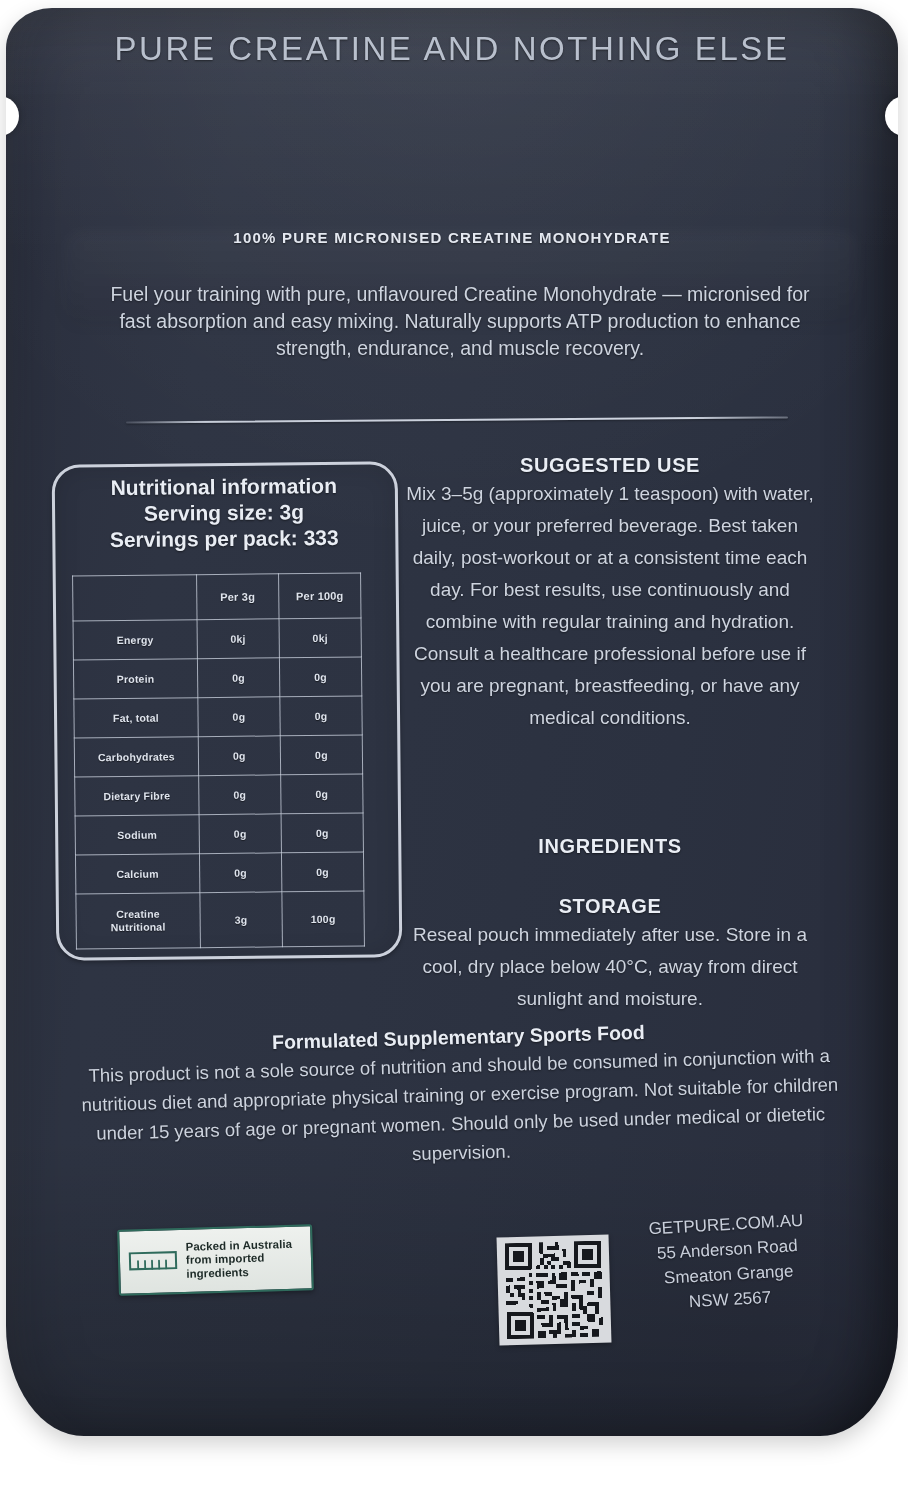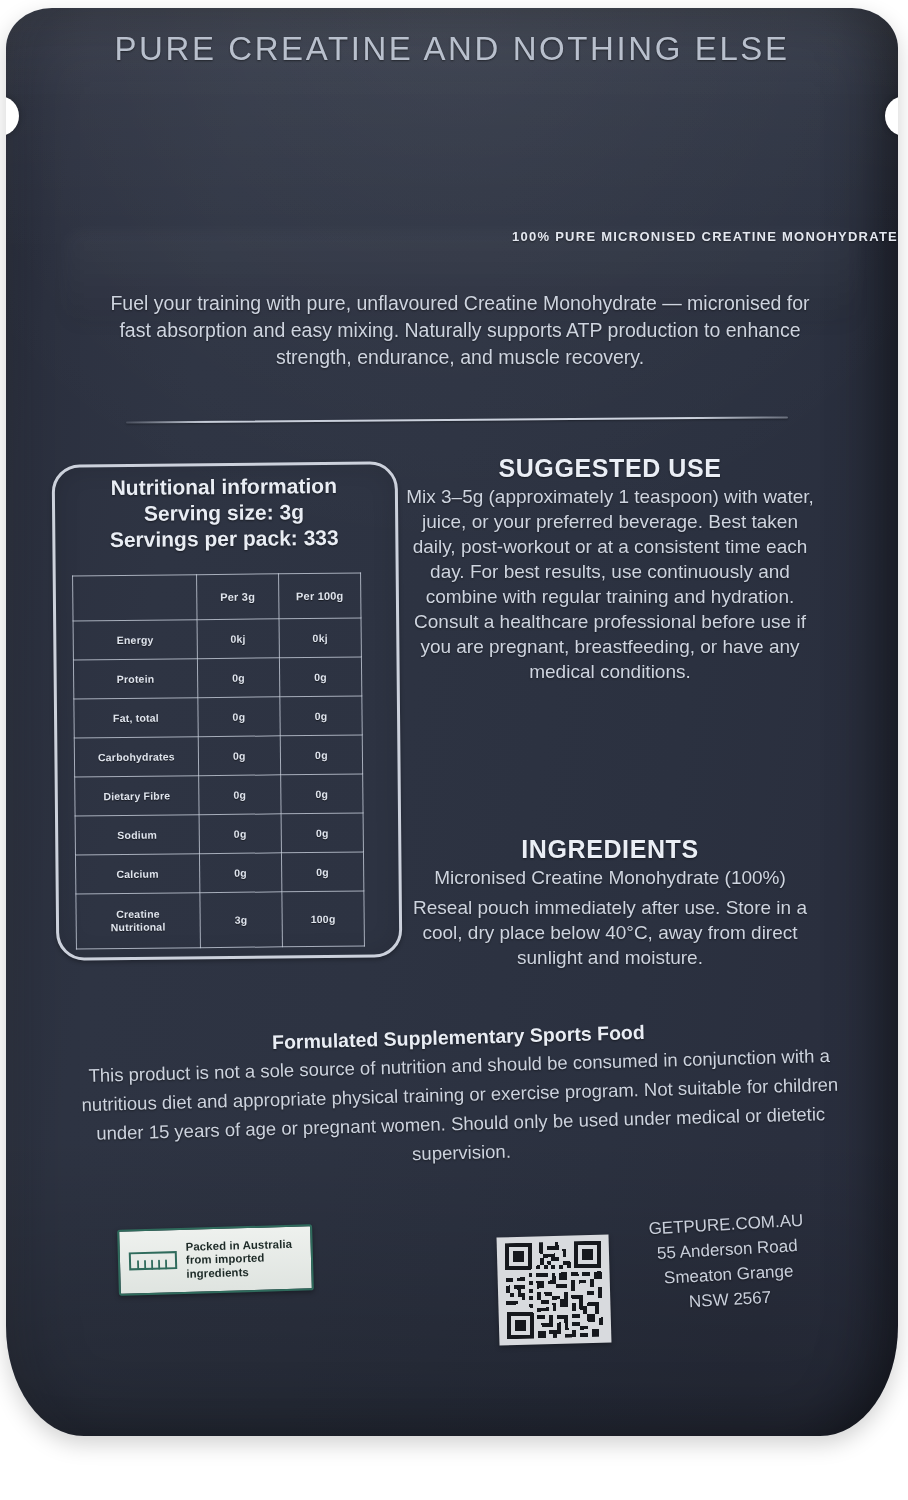--- a/index.html
+++ b/index.html
@@ -52,31 +52,31 @@
   
   #content{position:absolute;inset:0;z-index:5;color:#d7dbe4;}
 
   .headline{
     position:absolute;left:0;top:22px;width:100%;text-align:center;
     font-size:33px;letter-spacing:2.6px;font-weight:300;
     color:#b9c0cd;text-shadow:0 1px 2px rgba(0,0,0,.45);
   }
 
   .subhead{
-    position:absolute;left:0;top:221px;width:100%;text-align:right;
-    font-size:13px;font-weight:700;letter-spacing:1.25px;color:#e4e8f0;
+    position:absolute;left:0;top:221px;width:100%;text-align:center;
+    font-size:15px;font-weight:700;letter-spacing:1.25px;color:#e4e8f0;
     text-shadow:0 1px 2px rgba(0,0,0,.5);
   }
 
   .intro{
     position:absolute;left:84px;top:266px;width:740px;text-align:center;
     font-size:19.5px;line-height:27px;color:#ced4df;font-weight:400;
     text-shadow:0 1px 2px rgba(0,0,0,.45);
   }
-  .intro p{margin:16px;}
+  .intro p{margin:7px;}
   .intro p+p{margin-top:2px;}
 
   .rule{
     position:absolute;left:120px;top:411px;width:662px;height:2px;
     background:linear-gradient(90deg,rgba(215,221,232,.15),rgba(225,231,242,.85) 12%,
                rgba(225,231,242,.90) 85%,rgba(215,221,232,.35));
     border-radius:2px;transform:rotate(-.45deg);
     box-shadow:0 1px 2px rgba(0,0,0,.35);
   }
 
@@ -109,24 +109,24 @@
   }
   table.nutri col.c1{width:43%;}
   table.nutri col.c2{width:28.5%;}
   table.nutri col.c3{width:28.5%;}
   table.nutri tr.hdr td{height:44px;font-size:11px;}
   table.nutri tr.last td{height:54px;line-height:13px;}
 
   
   .sec{position:absolute;text-align:center;}
   .sec h3{
-    margin:0 0 1px 0;font-size:25px;font-weight:700;letter-spacing:.6px;
+    margin:0 0 1px 0;font-size:20px;font-weight:700;letter-spacing:.6px;
     color:#eaeef5;text-shadow:0 1px 2px rgba(0,0,0,.5);
   }
-  .sec p{margin:0;font-size:19px;line-height:25px;color:#ced4df;font-weight:400;
+  .sec p{margin:0;font-size:19px;line-height:32px;color:#ced4df;font-weight:400;
     text-shadow:0 1px 2px rgba(0,0,0,.45);}
 
   #suggested{left:400px;top:446px;width:408px;}
   #ingredients{left:400px;top:827px;width:408px;}
   #storage{left:400px;top:887px;width:408px;}
 
   
   .disclaimer{
     position:absolute;left:54px;top:1018px;width:800px;text-align:center;
     transform:rotate(-1.55deg);
@@ -259,24 +259,24 @@
       </tbody>
     </table>
 
     <div class="sec" id="suggested">
       <h3>SUGGESTED USE</h3>
       <p>Mix 3–5g (approximately 1 teaspoon) with water, juice, or your preferred beverage. Best taken daily, post-workout or at a consistent time each day. For best results, use continuously and combine with regular training and hydration. Consult a healthcare professional before use if you are pregnant, breastfeeding, or have any medical conditions.</p>
     </div>
 
     <div class="sec" id="ingredients">
       <h3>INGREDIENTS</h3>
-      <p>Micronised Creatine Monohydrate (100%)</p>
     </div>
 
     <div class="sec" id="storage">
+      <h3>STORAGE</h3>
       <p>Reseal pouch immediately after use. Store in a cool, dry place below 40°C, away from direct sunlight and moisture.</p>
     </div>
 
     <div class="disclaimer">
       <div class="dtitle">Formulated Supplementary Sports Food</div>
       <p>This product is not a sole source of nutrition and should be consumed in conjunction with a nutritious diet and appropriate physical training or exercise program. Not suitable for children under 15 years of age or pregnant women. Should only be used under medical or dietetic supervision.</p>
     </div>
 
     <div class="aus-badge">
       <span class="kicon">

